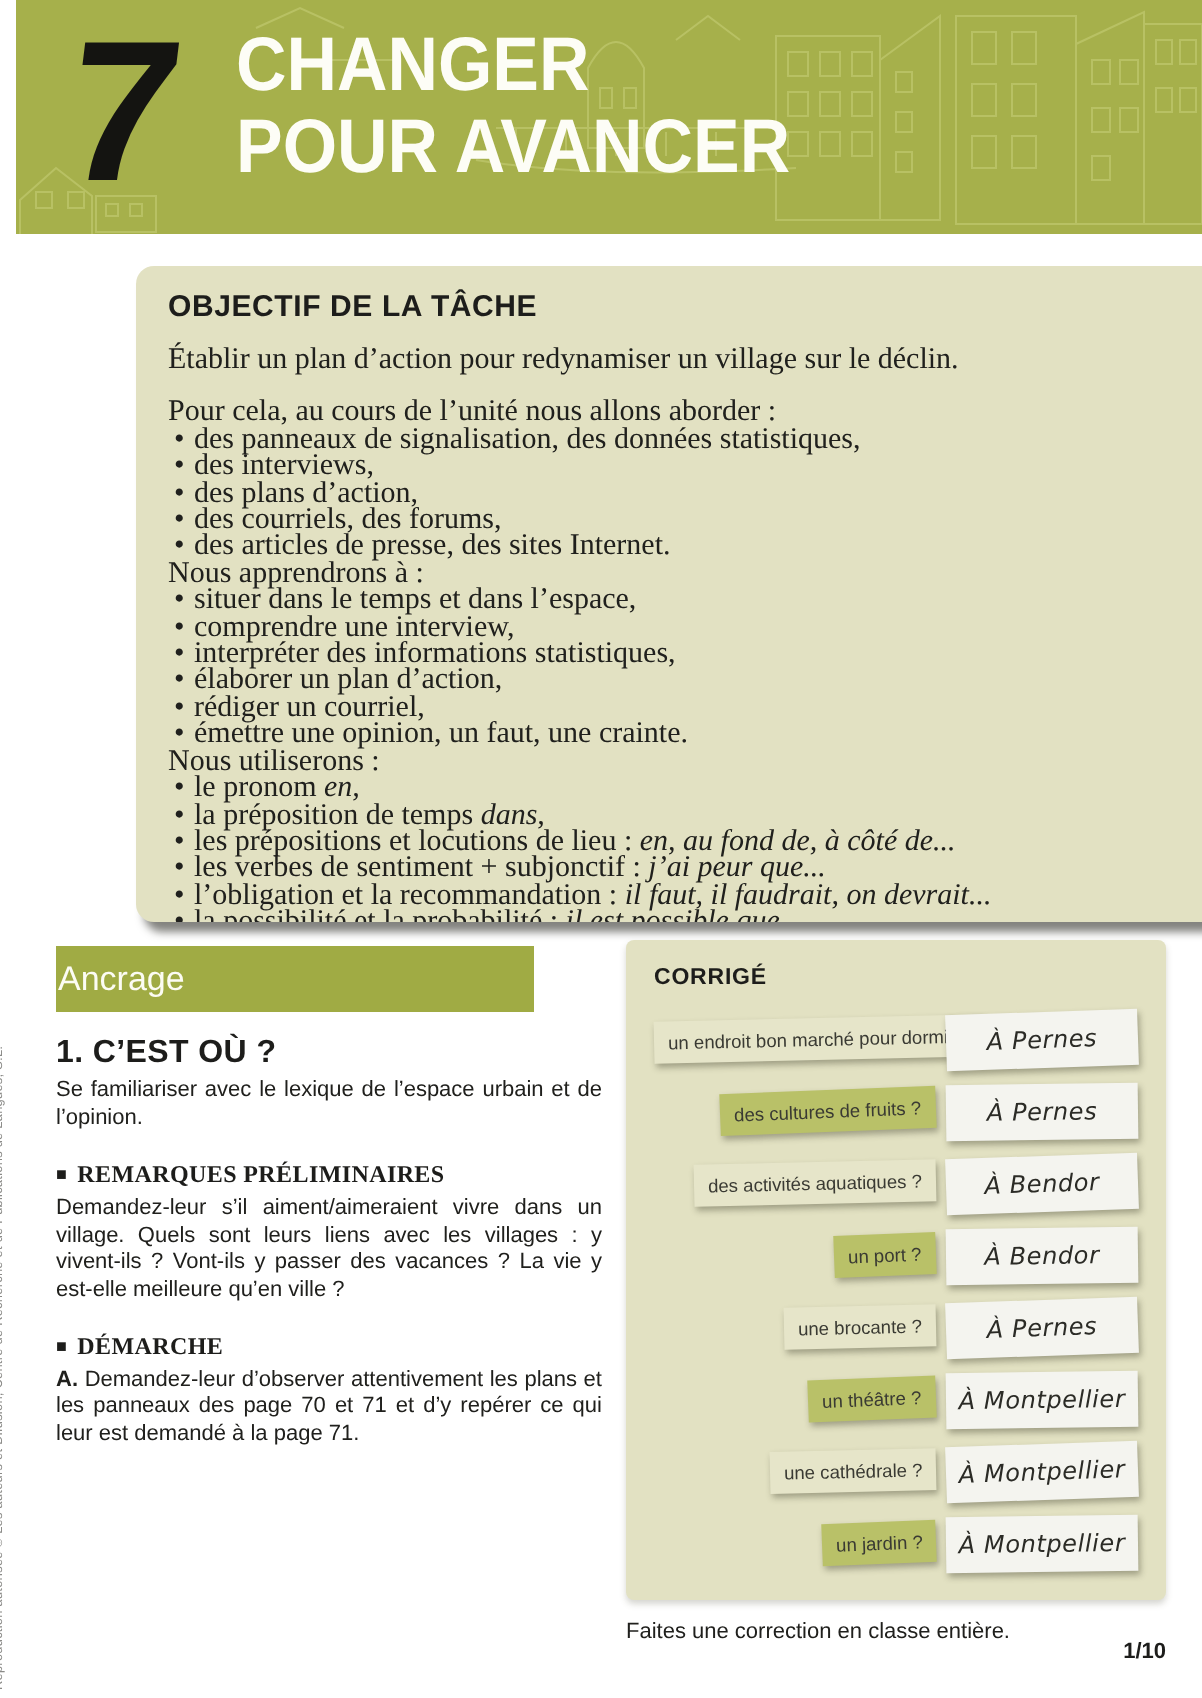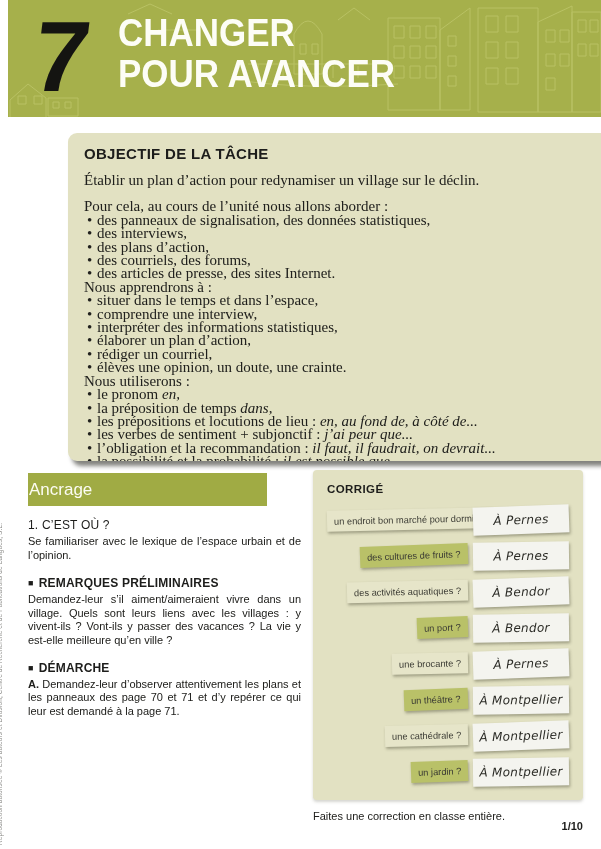--- a/index.html
+++ b/index.html
@@ -50,25 +50,25 @@
 
   
   .section-banner {
     position:absolute; left:28px; top:473px; width:239px; height:33px;
     background:var(--banner,#a0ab44); color:#fcfcf3;
     font-size:17px; line-height:33px; padding-left:1px;
   }
 
   
   .left-col { position:absolute; left:28px; top:518px; width:273px; }
-  .activity-heading { font-size:12px; font-weight:normal; letter-spacing:.2px; margin-bottom:3px; }
+  .activity-heading { font-size:16px; font-weight:bold; letter-spacing:.2px; margin-bottom:3px; }
   .left-col p { font-size:11px; line-height:13.6px; text-align:justify; color:#20201d; }
   .goal { margin-bottom:14px; }
   .sub-heading {
-    font-size:12px; font-weight:bold; letter-spacing:.2px; margin-bottom:3px;
+    font-size:12px; font-weight:bold; letter-spacing:.2px; margin-bottom:3px;font-family:Liberation Serif, serif;
   }
   .sub-heading::before { content:"■"; font-size:9px; margin-right:5px; position:relative; top:-1px; }
   .remarks p { margin-bottom:13px; }
   .step { font-size:11px; line-height:13.6px; text-align:justify; }
   .step .step-label { font-weight:bold; }
 
   
   .corrige-panel {
     position:absolute; left:313px; top:470px; width:270px; height:330px;
     background:var(--panel,#e2e1c2); border-radius:4px;
@@ -142,21 +142,21 @@
       <div class="item"><span>des interviews,</span></div>
       <div class="item"><span>des plans d’action,</span></div>
       <div class="item"><span>des courriels, des forums,</span></div>
       <div class="item"><span>des articles de presse, des sites Internet.</span></div>
       <div class="lead">Nous apprendrons à :</div>
       <div class="item"><span>situer dans le temps et dans l’espace,</span></div>
       <div class="item"><span>comprendre une interview,</span></div>
       <div class="item"><span>interpréter des informations statistiques,</span></div>
       <div class="item"><span>élaborer un plan d’action,</span></div>
       <div class="item"><span>rédiger un courriel,</span></div>
-      <div class="item"><span>élèves une opinion, un doute, une crainte.</span></div>
+      <div class="item"><span>émettre une opinion, un faut, une crainte.</span></div>
       <div class="lead">Nous utiliserons :</div>
       <div class="item"><span>le pronom </span><span class="it">en,</span></div>
       <div class="item"><span>la préposition de temps </span><span class="it">dans,</span></div>
       <div class="item"><span>les prépositions et locutions de lieu : </span><span class="it">en, au fond de, à côté de...</span></div>
       <div class="item"><span>les verbes de sentiment + subjonctif : </span><span class="it">j’ai peur que...</span></div>
       <div class="item"><span>l’obligation et la recommandation : </span><span class="it">il faut, il faudrait, on devrait...</span></div>
       <div class="item"><span>la possibilité et la probabilité : </span><span class="it">il est possible que...</span></div>
     </div>
 </div>
 

